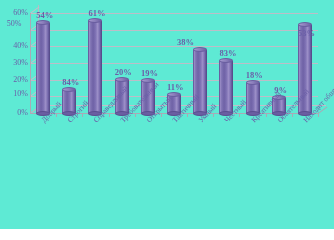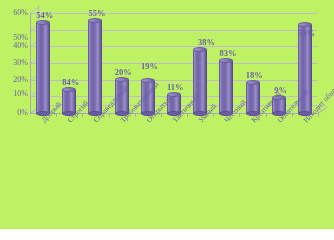--- a/index.html
+++ b/index.html
@@ -8,21 +8,21 @@
     background: #ffffff;
   }
   body {
     font-family: "Liberation Serif", serif;
   }
   #chart-root {
     position: relative;
     width: 334px;
     height: 229px;
     overflow: hidden;
-    background: #bef264;
+    background: #5eead4;
     text-decoration: underline;
   }
 
   
   
   #plot-area {
     position: absolute;
     left: 30px;
     top: 13px;
     width: 288px;
@@ -229,21 +229,21 @@
       <div class="depth-tick" style="left: 30px; top: 113px;"></div>
     </div>
 
   <div id="y-axis"></div>
   <div id="floor-left"></div>
   <div id="floor-front"></div>
   <div id="floor-right"></div>
 
   <div id="y-labels">
       <div class="ytick-label" style="top: 9px;">60%</div>
-      <div class="ytick-label" style="top: 34px;">50%</div>
+      <div class="ytick-label" style="top: 20px; text-align: center;">50%</div>
       <div class="ytick-label" style="top: 42.3333px;">40%</div>
       <div class="ytick-label" style="top: 59px;">30%</div>
       <div class="ytick-label" style="top: 75.6667px;">20%</div>
       <div class="ytick-label" style="top: 90px;">10%</div>
       <div class="ytick-label" style="top: 109px;">0%</div>
     </div>
   <div id="x-ticks">
       <div class="axis-tick" style="left: 56.1818px;"></div>
       <div class="axis-tick" style="left: 82.3636px;"></div>
       <div class="axis-tick" style="left: 108.545px;"></div>
@@ -321,25 +321,25 @@
       <div class="bar-wrap" style="left: 267.909px; height: 88.3333px; width: 14px;">
         <div class="bar" style="height: 88.3333px;">
           <div class="bar-top"></div>
           <div class="bar-bottom"></div>
         </div>
       </div>
     </div>
   <div id="value-labels">
       <div class="bar-label" style="left: 36.1909px; top: 11px;">54%</div>
       <div class="bar-label" style="left: 62.3727px; top: 77.6667px;">84%</div>
-      <div class="bar-label" style="left: 88.5545px; top: 9.33333px;">55%</div>
+      <div class="bar-label" style="left: 88.5545px; top: 9.33333px;">61%</div>
       <div class="bar-label" style="left: 114.736px; top: 67.6667px;">20%</div>
-      <div class="bar-label" style="left: 140.918px; top: 62px;">19%</div>
+      <div class="bar-label" style="left: 140.918px; top: 69px;">19%</div>
       <div class="bar-label" style="left: 167.1px; top: 82.6667px;">11%</div>
-      <div class="bar-label" style="left: 198px; top: 37.6667px; text-align: right;">38%</div>
+      <div class="bar-label" style="left: 177px; top: 37.6667px; text-align: right;">38%</div>
       <div class="bar-label" style="left: 219.464px; top: 49.3333px;">83%</div>
       <div class="bar-label" style="left: 245.645px; top: 71px; text-align: right;">18%</div>
       <div class="bar-label" style="left: 274.127px; top: 86px;">9%</div>
       <div class="bar-label" style="left: 298.009px; top: 29px;">53%</div>
     </div>
   <div id="cat-labels">
       <div class="cat-label" style="left: 40.0909px; top: 119px;">Добрый</div>
       <div class="cat-label" style="left: 66.2727px; top: 119px;">Строгий</div>
       <div class="cat-label" style="left: 92.4545px; top: 119px;">Справедливый</div>
       <div class="cat-label" style="left: 118.636px; top: 119px;">Требовательный</div>

